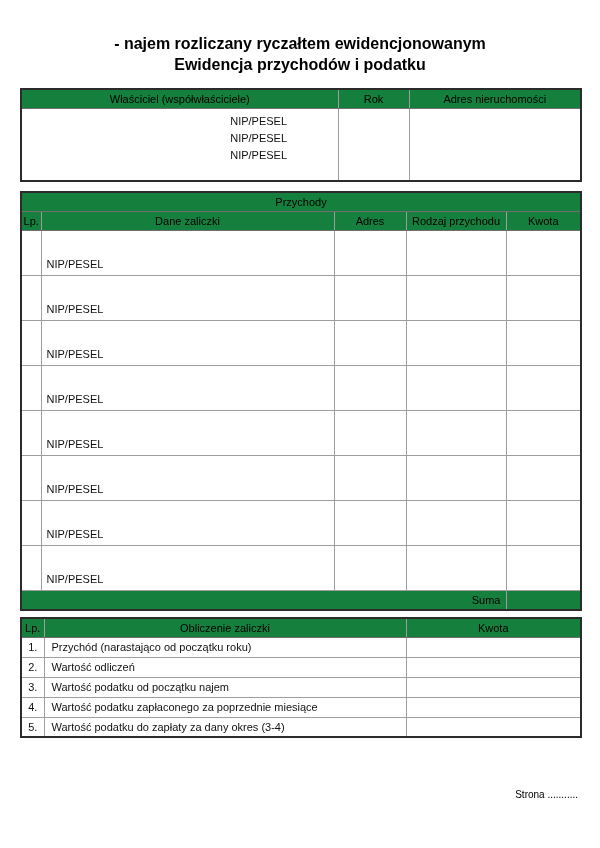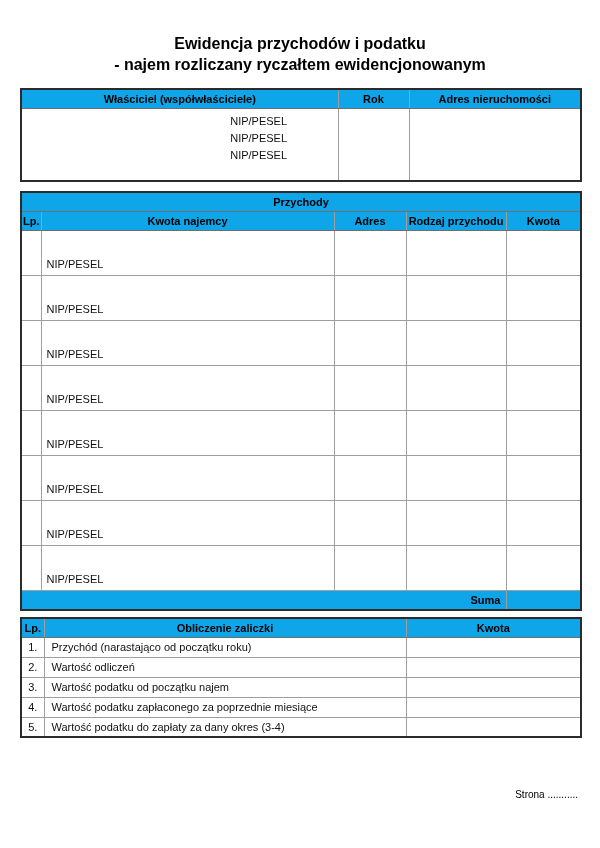--- a/index.html
+++ b/index.html
@@ -33,22 +33,22 @@
   #advance-table { margin-top: 6px; }
   th, td {
     border: 1px solid #9e9e9e;
     font-size: 11px;
     padding: 0;
     overflow: hidden;
     vertical-align: middle;
     box-sizing: border-box;
   }
   th {
-    background: #0ea5e9;
-    font-weight: bold;
+    background: #15803d;
+    font-weight: normal;
     text-align: center;
     height: 19px;
     border-bottom-color: #6f6f6f;
     color: #000000;
   }
   
   #owner-table td.owner-cell { height: 73px; vertical-align: top; background: #ffffff; }
   .owner-ids {
     margin-left: 50%;
     width: 50%;
@@ -82,22 +82,22 @@
     font-size: 10px;
     color: #000000;
   }
 </style>
 </head>
 <body>
 
 <div class="sheet">
 
   <div class="doc-title">
+    <div>- najem rozliczany ryczałtem ewidencjonowanym</div>
     <div>Ewidencja przychodów i podatku</div>
-    <div>- najem rozliczany ryczałtem ewidencjonowanym</div>
   </div>
 
   <div class="tables">
 
     <table id="owner-table">
       <colgroup>
           <col style="width:317px">
           <col style="width:71px">
           <col style="width:172px">
         </colgroup>
@@ -128,21 +128,21 @@
           <col style="width:72px">
           <col style="width:100px">
           <col style="width:75px">
         </colgroup>
       <tbody>
           <tr>
         <th colspan="5">Przychody</th>
       </tr>
       <tr>
         <th>Lp.</th>
-        <th>Kwota najemcy</th>
+        <th>Dane zaliczki</th>
         <th>Adres</th>
         <th>Rodzaj przychodu</th>
         <th>Kwota</th>
       </tr>
       <tr>
         <td class="empty-cell"></td>
         <td class="tenant-cell">NIP/PESEL</td>
         <td class="empty-cell"></td>
         <td class="empty-cell"></td>
         <td class="empty-cell"></td>

